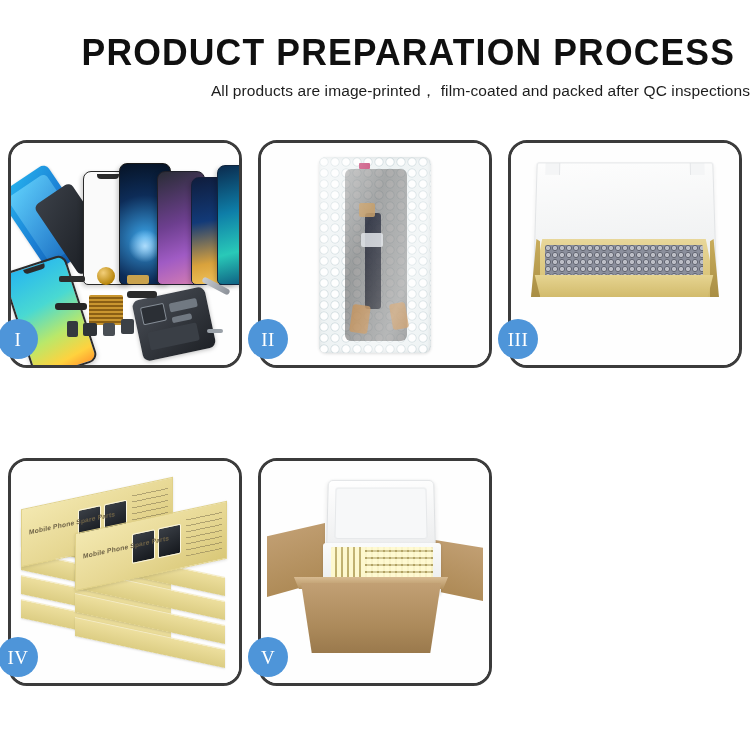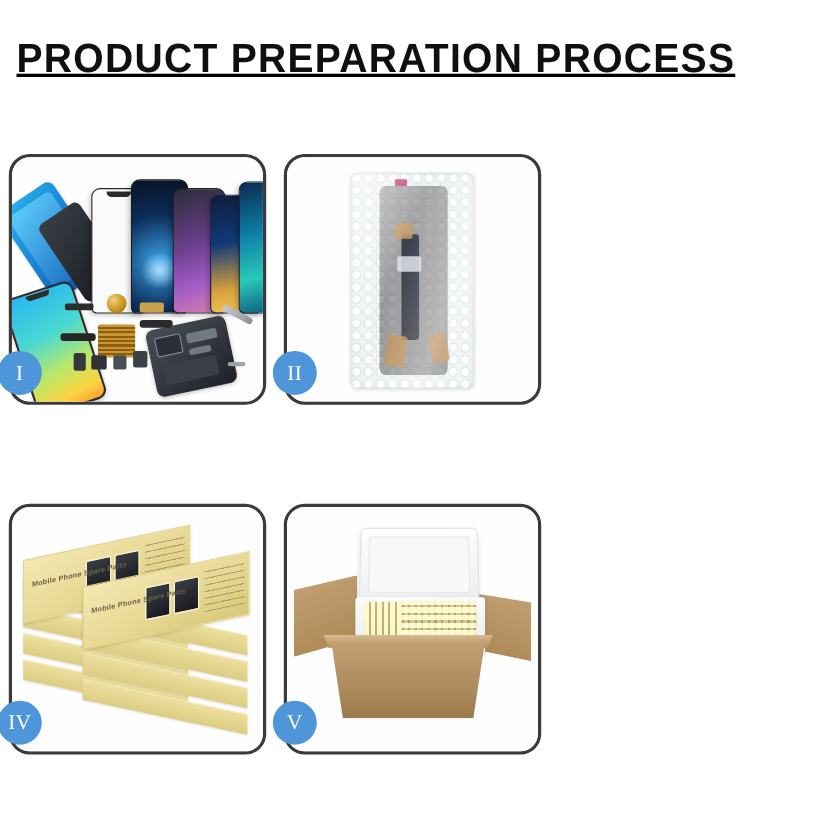--- a/index.html
+++ b/index.html
@@ -4,21 +4,21 @@
 <style>
   html,body{margin:0;padding:0;}
   body{
     width:750px;height:750px;background:#ffffff;
     font-family:"Liberation Sans",sans-serif;
     overflow:hidden;position:relative;
   }
   .page{width:750px;height:750px;position:relative;}
 
   
-  .header{position:absolute;left:0;top:0;width:750px;text-align:left;text-decoration:underline;}
+  .header{position:absolute;left:0;top:0;width:750px;text-align:right;}
   .title{
     margin:0;padding-top:34px;
     font-size:37px;font-weight:bold;letter-spacing:1.2px;
     color:#101010;line-height:1.02;
     font-family:"Liberation Sans",sans-serif;
     transform:scaleX(.96);transform-origin:center;
   }
   .subtitle{
     margin:0;padding-top:9px;
     font-size:15.5px;color:#1d1d1d;font-weight:400;letter-spacing:.1px;
@@ -260,20 +260,21 @@
   .c-tape2{position:absolute;left:48px;top:138px;width:15px;height:20px;
     background:rgba(150,122,78,.5);transform:skewY(18deg);}
 </style>
 </head>
 <body>
 
 <div class="page">
 
   <div class="header">
     <h1 class="title">PRODUCT PREPARATION PROCESS</h1>
+    <p class="subtitle">All products are image-printed， film-coated and packed after QC inspections</p>
   </div>
 
   <div class="grid">
 
     <div class="panel p-c0 p-r0">
       <div class="clip">
         <div class="ph ph-film"></div>
         <div class="ph ph-dark"></div>
         <div class="fan">
           <div class="s s1"></div>
@@ -314,20 +315,32 @@
           <div class="lcd-tape"></div>
           <div class="lcd-f1"></div>
           <div class="lcd-f2"></div>
           <div class="bw-label"></div>
           <div class="bw-sheen"></div>
         </div>
       </div>
       <div class="badge">II</div>
     </div>
 
+    <div class="panel p-c2 p-r0">
+      <div class="clip">
+        <div class="b3-lid"></div>
+        <div class="b3-inner"></div>
+        <div class="b3-tray"></div>
+        <div class="b3-foam"></div>
+        <div class="b3-side-l"></div>
+        <div class="b3-side-r"></div>
+        <div class="b3-trayface"></div>
+      </div>
+      <div class="badge">III</div>
+    </div>
 
     <div class="panel p-c0 p-r1">
       <div class="clip">
         <div class="stk">
 
           <div class="sbox" style="left:0px;top:132px;">
             <div class="sface" style="left:0;top:0;"></div>
             </div>
           <div class="sbox" style="left:0px;top:108px;">
             <div class="sface" style="left:0;top:0;"></div>

